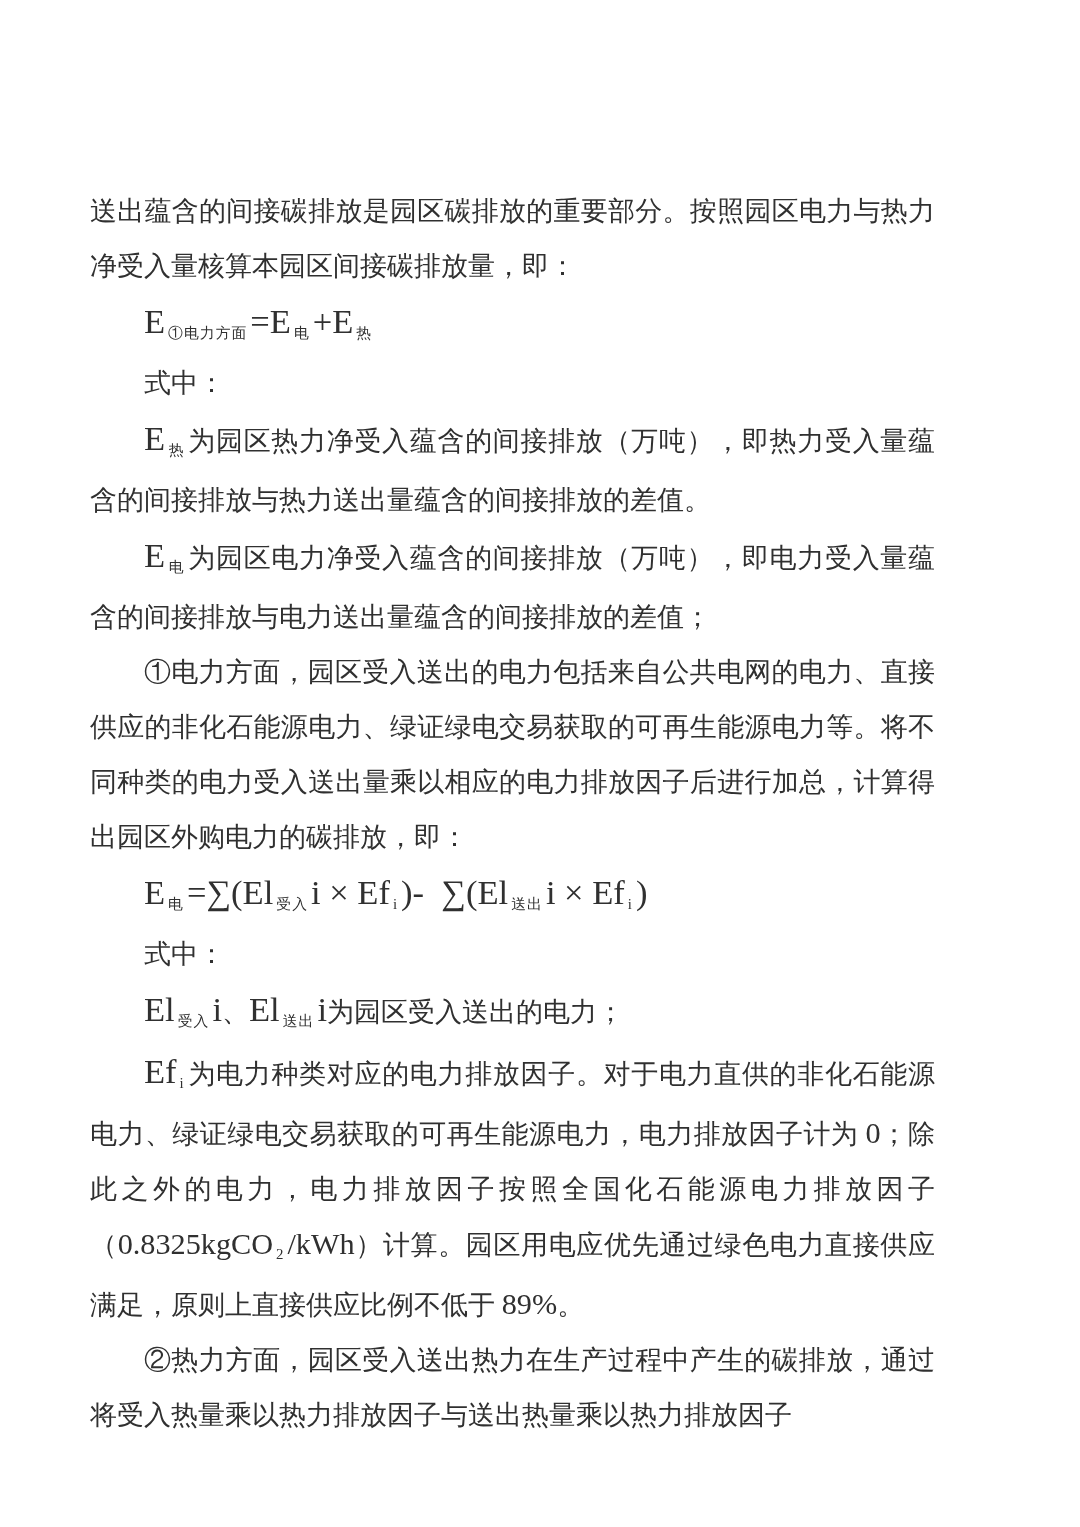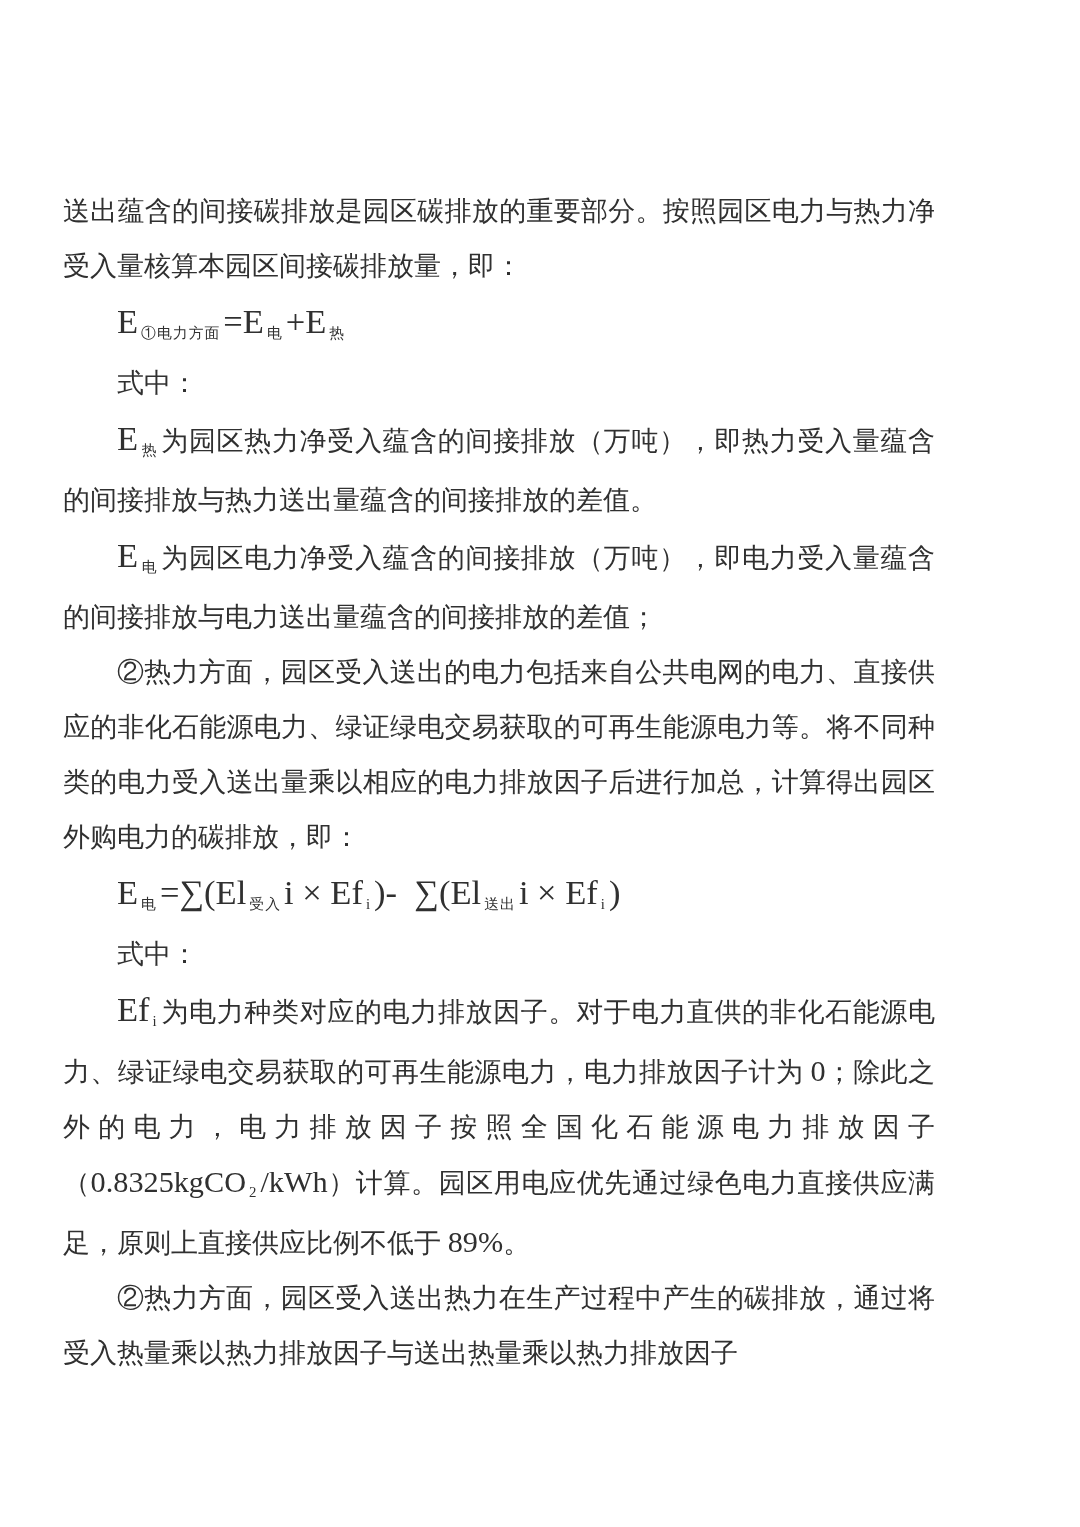--- a/index.html
+++ b/index.html
@@ -6,21 +6,21 @@
     margin: 0;
     padding: 0;
     background: #ffffff;
   }
   .page {
     position: relative;
     width: 1080px;
     height: 1527px;
     box-sizing: border-box;
     background: #ffffff;
-    padding: 184px 145px 0 63px;
+    padding: 184px 145px 0 90px;
     font-family: "Liberation Serif", "DejaVu Serif", serif;
     font-size: 27px;
     color: #303030;
     overflow: hidden;
   }
   .para {
     margin: 0;
     line-height: 55px;
     text-align: justify;
     text-indent: 54px;
@@ -53,18 +53,19 @@
 </style>
 </head>
 <body>
 
 <main class="page" style="background: rgb(255, 255, 255); color: rgb(48, 48, 48);">
   <p class="para noindent"><span>送出蕴含的间接碳排放是园区碳排放的重要部分。按照园区电力与热力净受入量核算本园区间接碳排放量，即：</span></p>
   <p class="para formula"><span class="f">E</span><span class="sub">①电力方面</span><span class="f">=E</span><span class="sub">电</span><span class="f">+E</span><span class="sub">热</span></p>
   <p class="para"><span>式中：</span></p>
   <p class="para"><span class="f">E</span><span class="sub">热</span><span>为园区热力净受入蕴含的间接排放（万吨），即热力受入量蕴含的间接排放与热力送出量蕴含的间接排放的差值。</span></p>
   <p class="para"><span class="f">E</span><span class="sub">电</span><span>为园区电力净受入蕴含的间接排放（万吨），即电力受入量蕴含的间接排放与电力送出量蕴含的间接排放的差值；</span></p>
-  <p class="para"><span>②热力方面，园区受入送出的电力包括来自公共电网的电力、直接供应的非化石能源电力、绿证绿电交易获取的可再生能源电力等。将不同种类的电力受入送出量乘以相应的电力排放因子后进行加总，计算得出园区外购电力的碳排放，即：</span></p>
+  <p class="para"><span>①电力方面，园区受入送出的电力包括来自公共电网的电力、直接供应的非化石能源电力、绿证绿电交易获取的可再生能源电力等。将不同种类的电力受入送出量乘以相应的电力排放因子后进行加总，计算得出园区外购电力的碳排放，即：</span></p>
   <p class="para formula"><span class="f">E</span><span class="sub">电</span><span class="f">=∑(El</span><span class="sub">受入</span><span class="f">i × Ef</span><span class="sub">i</span><span class="f">)- ∑(El</span><span class="sub">送出</span><span class="f">i × Ef</span><span class="sub">i</span><span class="f">)</span></p>
   <p class="para"><span>式中：</span></p>
+  <p class="para"><span class="f">El</span><span class="sub">受入</span><span class="f">i</span><span>、</span><span class="f">El</span><span class="sub">送出</span><span class="f">i</span><span>为园区受入送出的电力；</span></p>
   <p class="para"><span class="f">Ef</span><span class="sub">i</span><span>为电力种类对应的电力排放因子。对于电力直供的非化石能源电力、绿证绿电交易获取的可再生能源电力，电力排放因子计为 </span><span class="lt">0</span><span>；除此之外的电力，电力排放因子按照全国化石能源电力排放因子（</span><span class="lt">0.8325kgCO</span><span class="sub">2</span><span class="lt">/kWh</span><span>）计算。园区用电应优先通过绿色电力直接供应满足，原则上直接供应比例不低于 </span><span class="lt">89%</span><span>。</span></p>
   <p class="para"><span>②热力方面，园区受入送出热力在生产过程中产生的碳排放，通过将受入热量乘以热力排放因子与送出热量乘以热力排放因子</span></p>
 </main>
 
 </body></html>

